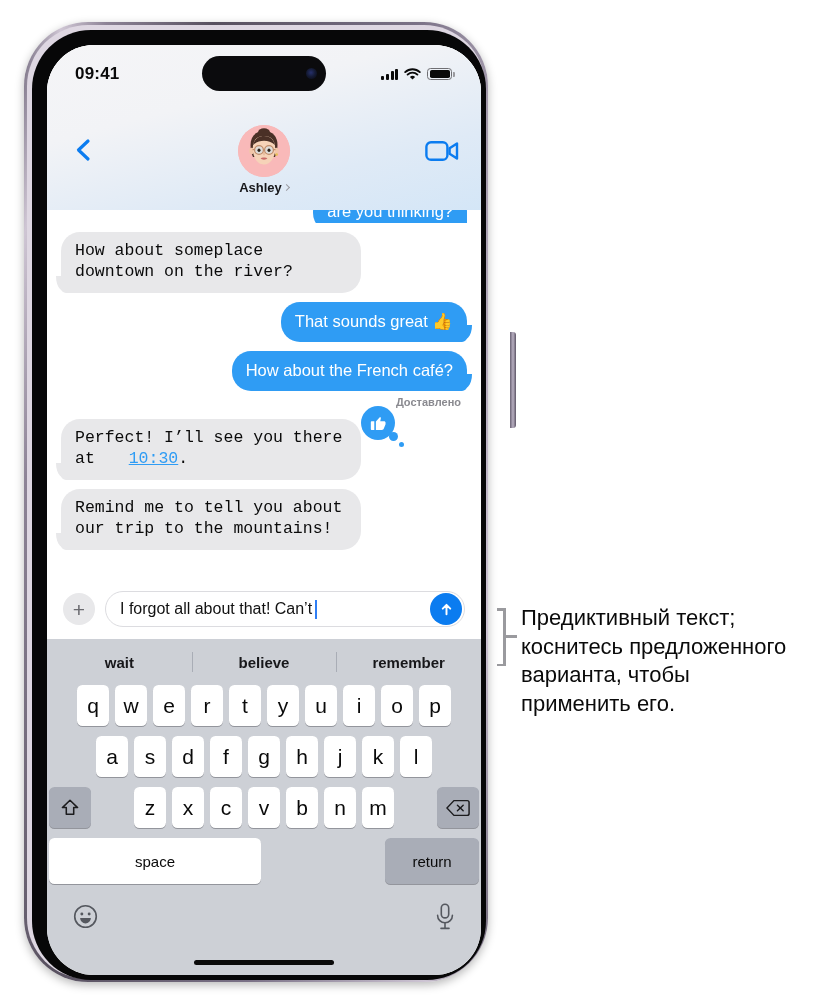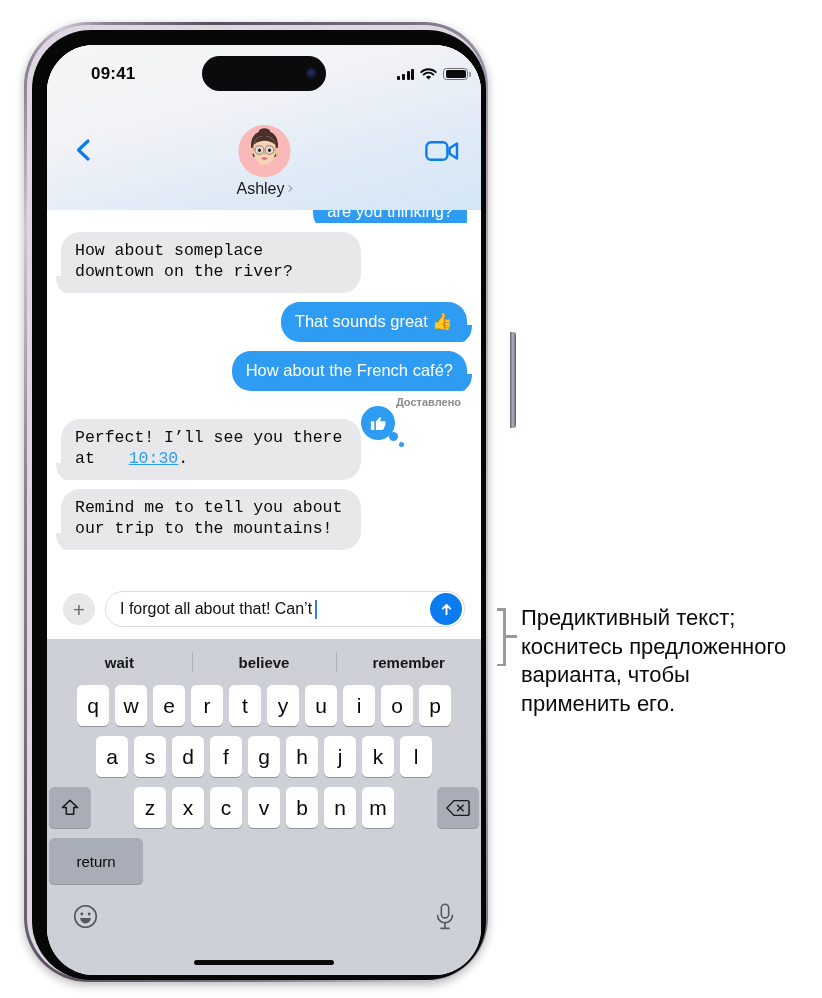--- a/index.html
+++ b/index.html
@@ -42,21 +42,21 @@
   
   .btn-side { position: absolute; background: linear-gradient(90deg,#5d5566,#b9b0c2,#6a6274); }
   .btn-action { left: 20px; top: 186px; width: 6px; height: 34px; border-radius: 3px 0 0 3px; }
   .btn-volup  { left: 20px; top: 262px; width: 6px; height: 58px; border-radius: 3px 0 0 3px; }
   .btn-voldn  { left: 20px; top: 336px; width: 6px; height: 58px; border-radius: 3px 0 0 3px; }
   .btn-power  { left: 486px; top: 310px; width: 6px; height: 96px; border-radius: 0 3px 3px 0;
                 background: linear-gradient(90deg,#6a6274,#b9b0c2,#5d5566); }
 
   
   .statusbar {
-    position: absolute; left: 16px; top: 0; width: 434px; height: 48px;
+    position: absolute; left: 0; top: 0; width: 434px; height: 48px;
     z-index: 6;
     display: flex; align-items: center; justify-content: space-between;
     padding: 10px 26px 0 28px;
   }
   .clock { font-size: 17px; font-weight: bold; color: #0a0a0a; letter-spacing: .2px; }
   .status-icons { display: flex; align-items: center; gap: 6px; }
   .bars { display: flex; align-items: flex-end; gap: 1.6px; height: 12px; }
   .bars i { display: block; width: 3px; background: #0a0a0a; border-radius: 1px; }
   .bars i:nth-child(1){height:4px}.bars i:nth-child(2){height:6.5px}
   .bars i:nth-child(3){height:9px}.bars i:nth-child(4){height:11.5px}
@@ -86,21 +86,21 @@
   .nav-video { position: absolute; right: 22px; top: 94px; }
   .nav-contact {
     position: absolute; left: 50%; top: 80px; transform: translateX(-50%);
     display: flex; flex-direction: column; align-items: center; gap: 3px;
   }
   .avatar {
     width: 52px; height: 52px; border-radius: 50%;
     background: #f7b6b6; overflow: hidden; position: relative;
   }
   .contact-row { display: flex; align-items: center; gap: 2px; }
-  .contact-name { font-size: 16px; color: #17171a; font-weight: 400; }
+  .contact-name { font-size: 13px; color: #17171a; font-weight: 700; }
   .chev-r { width: 5px; height: 5px; border-top: 1.4px solid #9a9aa0; border-right: 1.4px solid #9a9aa0;
             transform: rotate(45deg); margin-bottom: 1px; }
 
   
   .convo {
     position: absolute; left: 0; top: 0; width: 434px; height: 594px;
     background: #fff; padding: 166px 14px 0 14px;
     display: flex; flex-direction: column; gap: 9px;
     z-index: 2;
   }
@@ -415,20 +415,21 @@
               </div>
               <div class="key wide">
                 <svg width="24" height="18" viewBox="0 0 26 19" fill="none" aria-hidden="true">
                   <path d="M8.6 1.5H23a2 2 0 0 1 2 2v12a2 2 0 0 1-2 2H8.6L1 9.5z" stroke="#1c1c1e" stroke-width="1.6"></path>
                   <path d="M12.4 6.6 18.6 12.4M18.6 6.6 12.4 12.4" stroke="#1c1c1e" stroke-width="1.6" stroke-linecap="round"></path>
                 </svg>
               </div>
             </div>
 
             <div class="krow r4">
+              <div class="key space sp-h">space</div>
               <div class="key ret sp-h">return</div>
             </div>
 
             <div class="kbbottom">
               <div>
                 <svg width="25" height="25" viewBox="0 0 26 26" fill="none" aria-hidden="true">
                   <circle cx="13" cy="13" r="11.2" stroke="#55585f" stroke-width="1.7"></circle>
                   <circle cx="9.2" cy="10.4" r="1.5" fill="#55585f"></circle>
                   <circle cx="16.8" cy="10.4" r="1.5" fill="#55585f"></circle>
                   <path d="M7.4 14.6h11.2a5.6 5.6 0 0 1-11.2 0z" fill="#55585f"></path>

